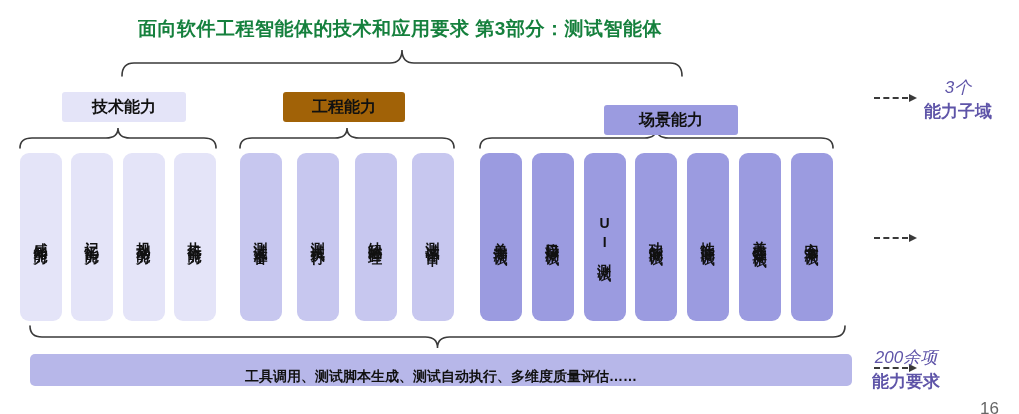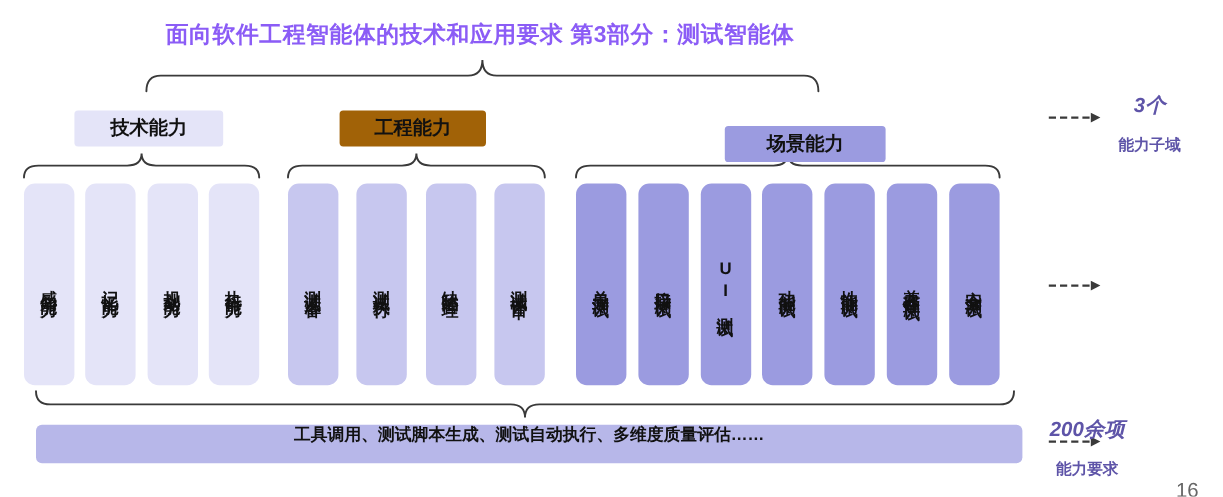--- a/index.html
+++ b/index.html
@@ -1,45 +1,45 @@
 <!DOCTYPE html>
 <html style="--accent: #5E54A8;"><head>
 <meta charset="utf-8">
 <style>
   * { margin:0; padding:0; box-sizing:border-box; }
   html,body { background:#ffffff; }
   body { font-family:"Liberation Sans","DejaVu Sans",sans-serif; }
   .slide { position:relative; width:1019px; height:414px; background:#ffffff; overflow:hidden; }
 
   .title { position:absolute; left:95px; top:16px; width:610px; text-align:center;
-           font-size:19px; font-weight:bold; color:#8b5cf6; letter-spacing:0.5px; }
+           font-size:19px; font-weight:bold; color:#15803d; letter-spacing:0.5px; }
 
   .brace { position:absolute; overflow:visible; }
 
   .ghead { position:absolute; top:92px; height:30px; display:flex; align-items:center;
            justify-content:center; font-size:16px; font-weight:bold; color:#111;
            border-radius:3px; }
 
   .cols { position:absolute; top:153px; height:168px; display:flex; justify-content:space-between; }
   .col  { width:42px; height:100%; border-radius:9px; display:flex; align-items:center; justify-content:center; }
   .vtext { writing-mode:vertical-rl; text-orientation:upright; font-size:14px; font-weight:600;
            color:#111; letter-spacing:3px; line-height:1; }
 
   .bar { position:absolute; left:30px; top:354px; width:822px; height:32px; border-radius:5px;
-         display:flex; align-items:flex-start; justify-content:center; font-size:14px;
+         display:flex; align-items:flex-end; justify-content:center; font-size:14px;
          font-weight:bold; color:#111; }
 
   .arrow { position:absolute; width:34px; height:0; border-top:2px dashed #3a3a3a; }
   .arrow::after { content:""; position:absolute; right:-9px; top:-5px; width:0; height:0;
                   border-left:8px solid #3a3a3a; border-top:4px solid transparent;
                   border-bottom:4px solid transparent; }
 
   .ann { position:absolute; width:100px; text-align:center; color:var(--accent,#5E54A8); }
-  .ann-value { font-size:17px; font-weight:bold; font-style:italic; line-height:1.2; }
-  .ann-label { font-size:13px; font-weight:600; margin-top:14px; }
+  .ann-value { font-size:17px; font-weight:normal; font-style:italic; line-height:1.2; }
+  .ann-label { font-size:17px; font-weight:600; margin-top:2px; }
 
   .pagenum { position:absolute; left:980px; top:399px; font-size:17px; color:#666; }
 </style>
 </head>
 <body>
 
 <div class="slide">
 
   <div class="title">面向软件工程智能体的技术和应用要求 第3部分：测试智能体</div>
 

